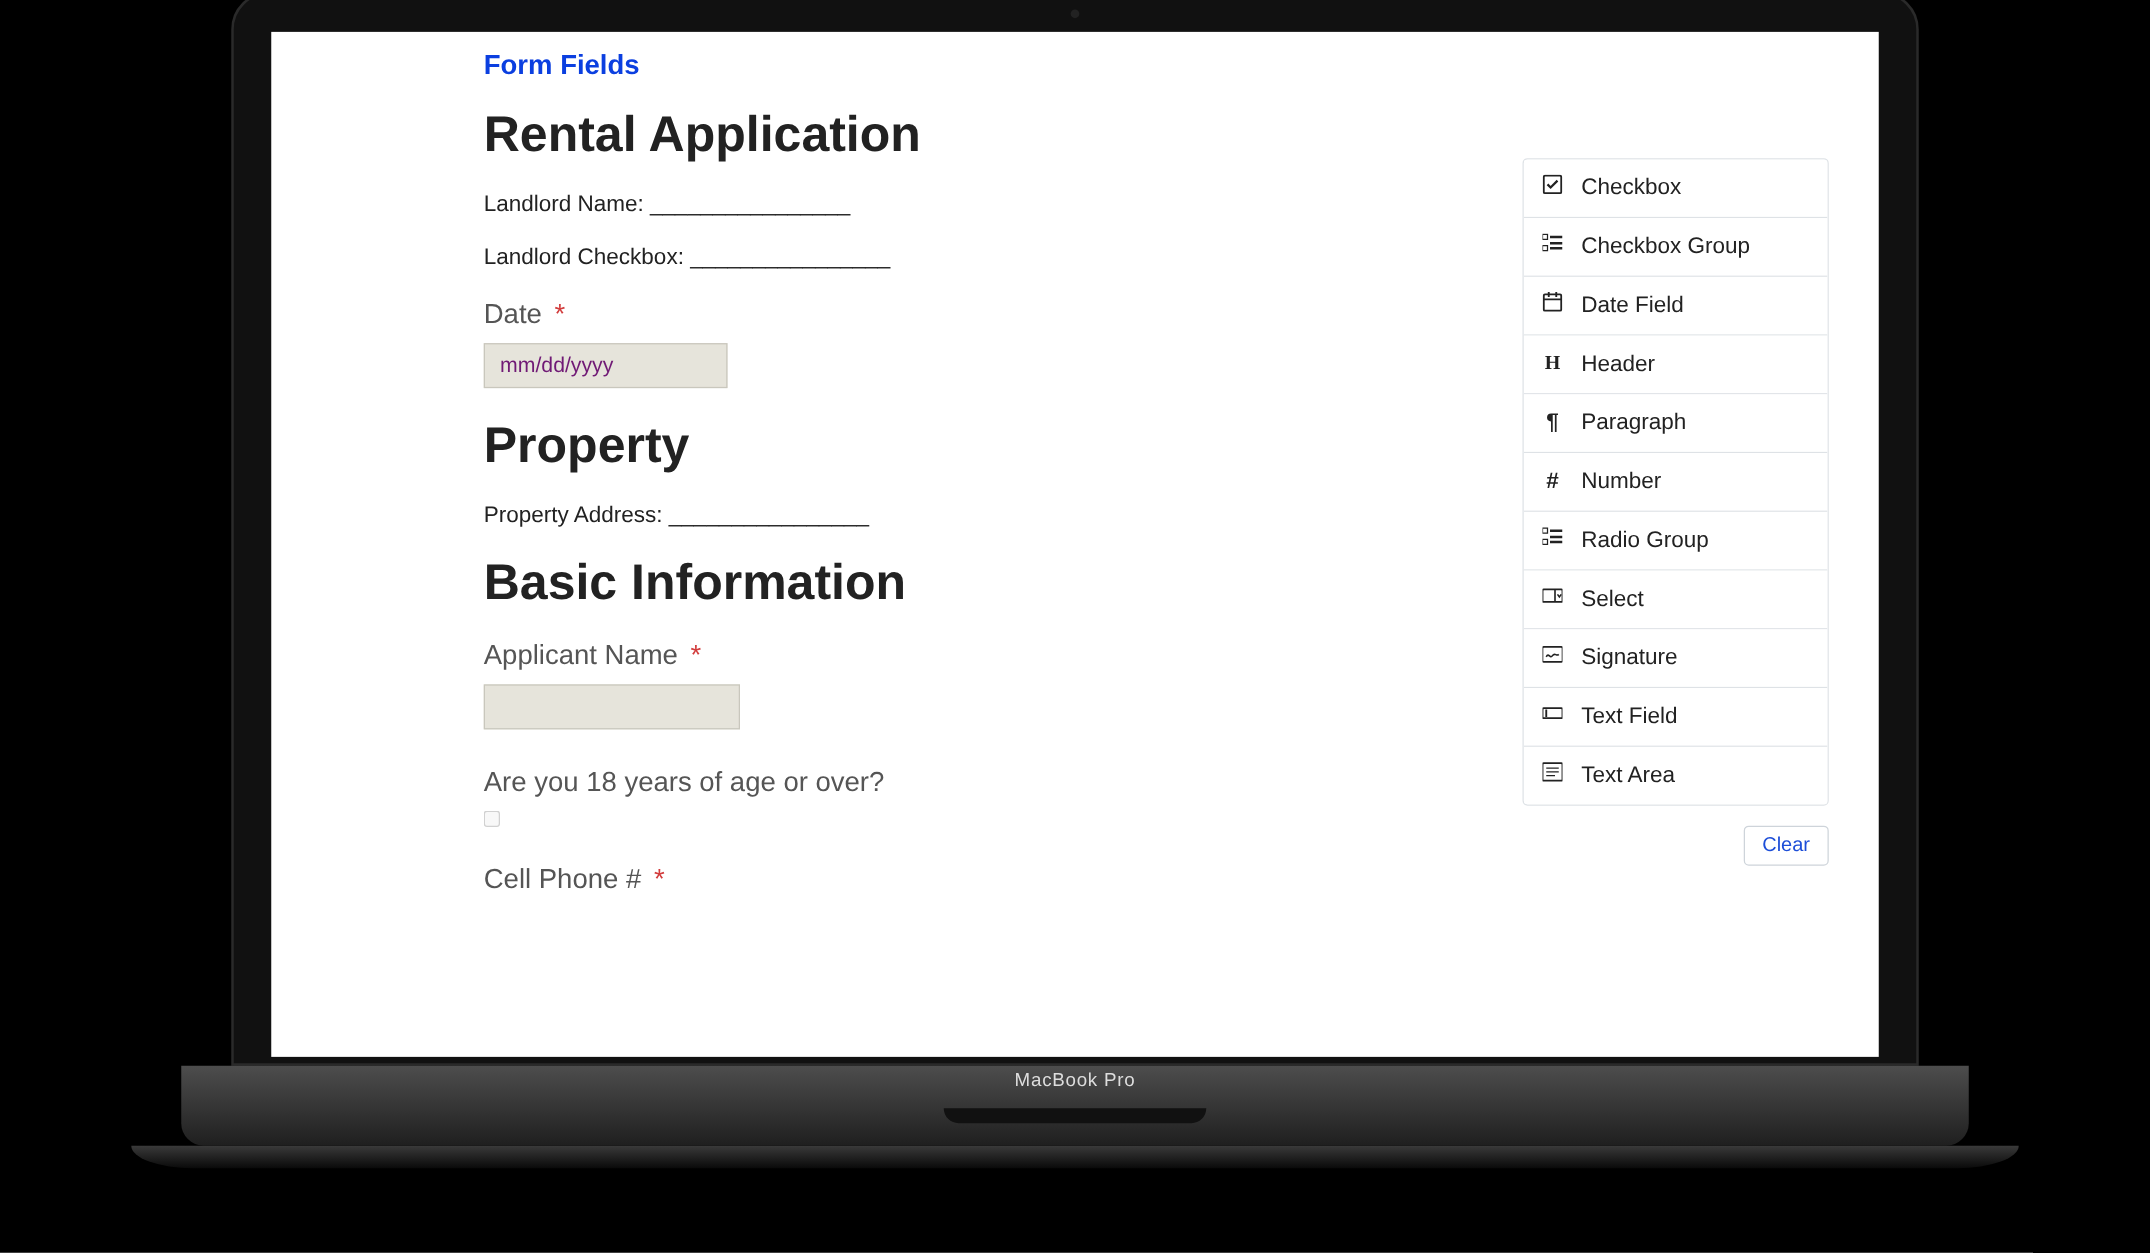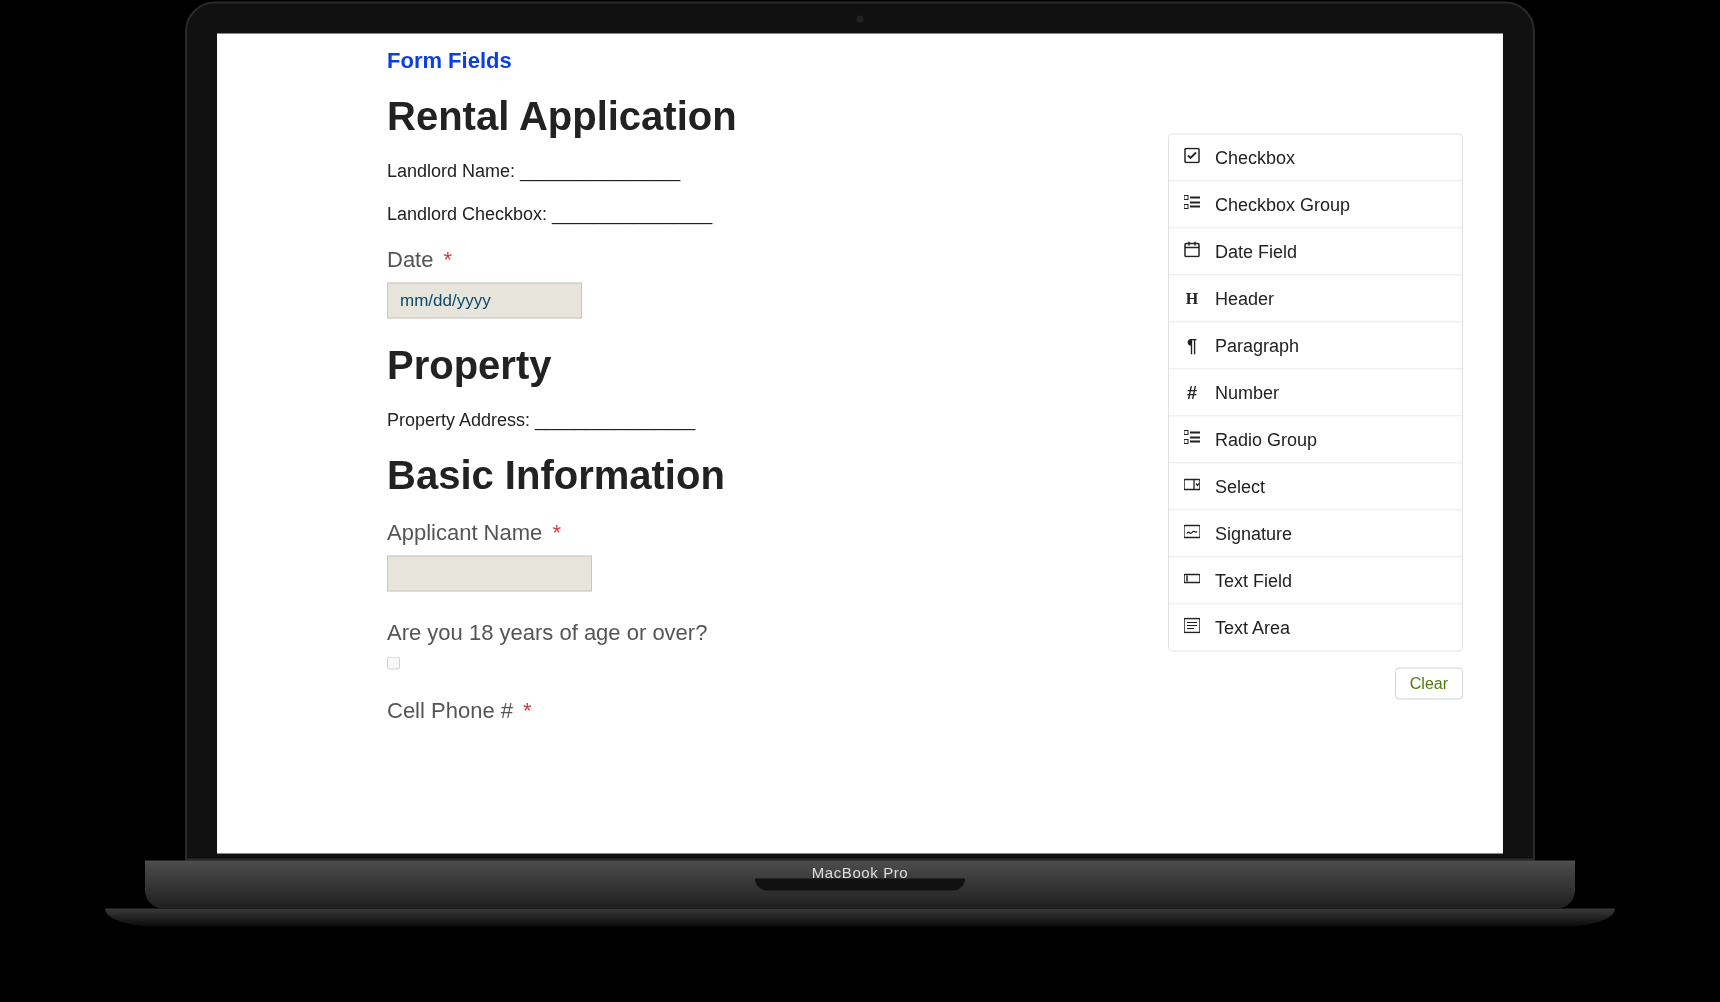--- a/index.html
+++ b/index.html
@@ -38,21 +38,21 @@
     border-radius: 50%;
   }
   .screen {
     background: #fff;
     height: 820px;
     overflow: hidden;
     position: relative;
   }
   .laptop-base {
     background: linear-gradient(#4d4d4d, #1f1f1f);
-    height: 48px;
+    height: 64px;
     border-radius: 0 0 18px 18px;
     margin: 0 -40px;
     position: relative;
   }
   .laptop-base .mbp {
     color: #ddd;
     font-size: 15px;
     text-align: center;
     line-height: 24px;
     letter-spacing: 0.6px;
@@ -91,21 +91,21 @@
   .cols {
     display: flex;
     gap: 18px;
     align-items: center;
   }
   .left-col {
     flex: 1;
     min-width: 0;
   }
   .right-col {
-    width: 295px;
+    width: 245px;
     flex-shrink: 0;
   }
 
   h1.form-h {
     font-size: 40px;
     font-weight: 700;
     margin: 8px 0 22px 0;
     color: #222;
   }
   .para {
@@ -128,21 +128,21 @@
   }
   .txt-input, .date-input {
     display: inline-block;
     width: 205px;
     height: 36px;
     background: #e6e4db;
     border: 1px solid #c9c7bd;
     box-sizing: border-box;
     padding: 0 12px;
     font-size: 17px;
-    color: #0c4a6e;
+    color: #701a75;
     line-height: 34px;
   }
   .date-input {
     width: 195px;
   }
 
   
   .field-selected {
     border: 1px solid #bcd9f2;
     background: #f8fcff;
@@ -219,21 +219,21 @@
     display: flex;
     justify-content: flex-end;
     margin-top: 16px;
   }
   .clear-btn {
     border: 1px solid #ced4da;
     background: #fff;
     border-radius: 4px;
     padding: 6px 14px;
     font-size: 16px;
-    color: #4d7c0f;
+    color: #1d4ed8;
     cursor: pointer;
   }
 
 </style>
 </head>
 <body>
 
 <div class="laptop">
   <div class="laptop-screen-frame">
     <div class="camera-notch"></div>

